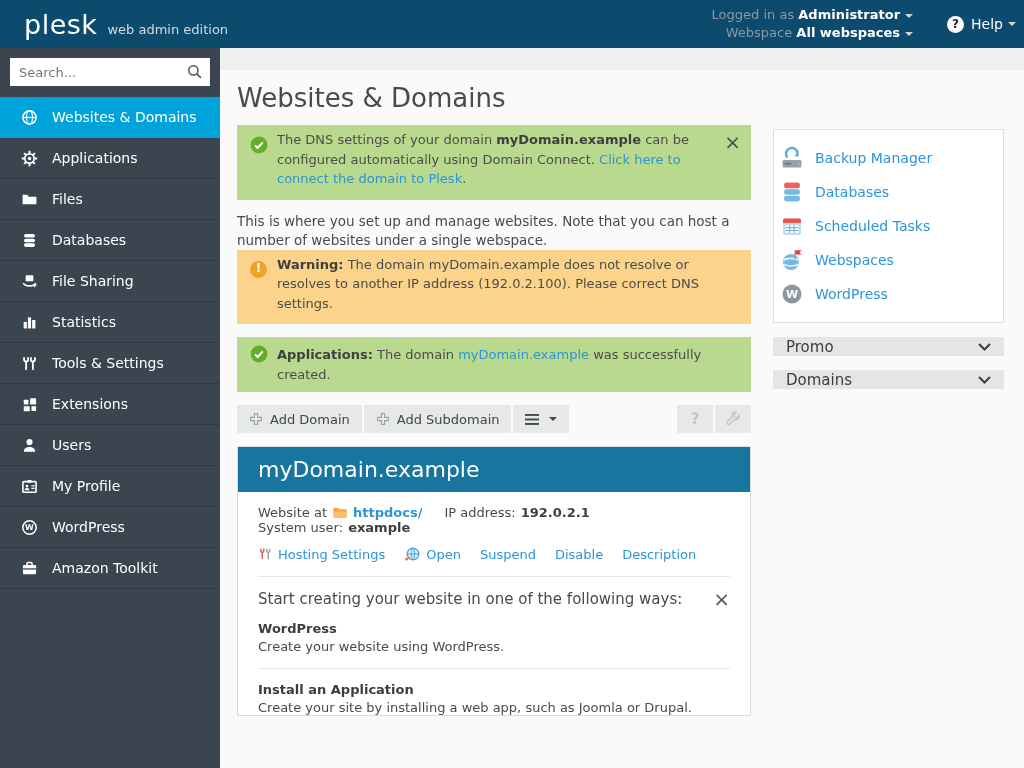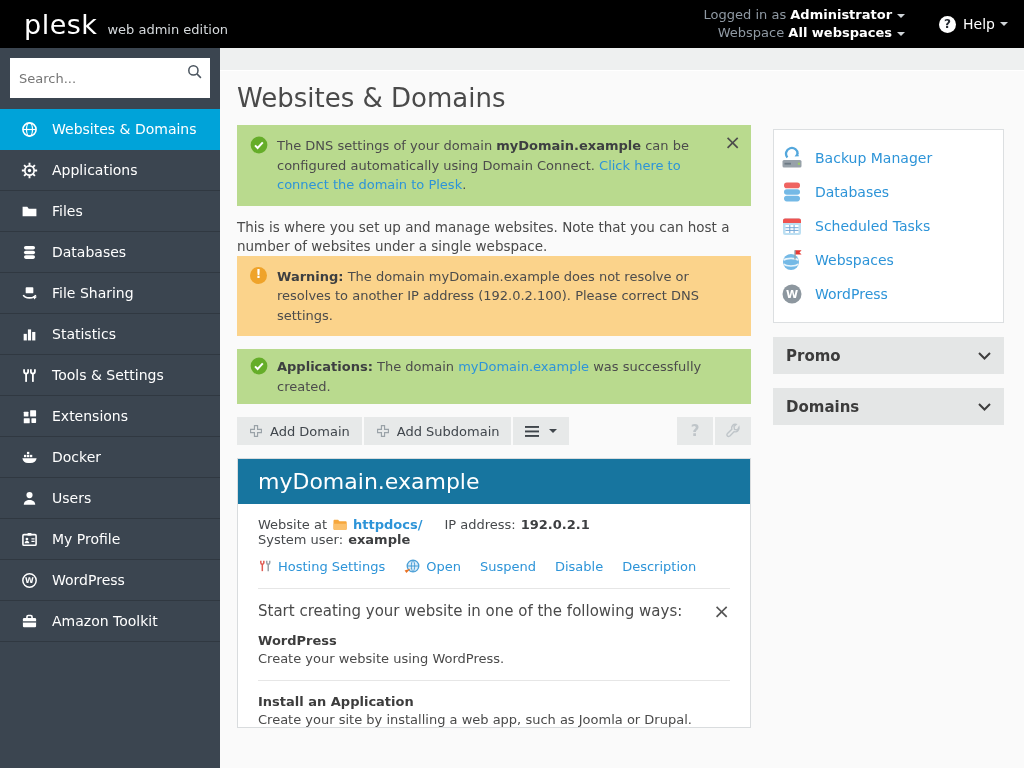--- a/index.html
+++ b/index.html
@@ -1,58 +1,58 @@
 <!DOCTYPE html>
 <html><head>
 <meta charset="utf-8">
 <style>
   html,body{margin:0;padding:0;width:1024px;height:768px;overflow:hidden;
     font-family:"DejaVu Sans","Liberation Sans",sans-serif;background:#fafafa;}
   *{box-sizing:border-box;}
 
   
-  .topbar{position:absolute;top:0;left:0;width:1024px;height:48px;background:#000000;
-    display:flex;align-items:center;justify-content:space-between;padding:0 16px 0 24px;}
+  .topbar{position:absolute;top:0;left:0;width:1024px;height:48px;background:#0c4a6e;
+    display:flex;align-items:center;justify-content:space-between;padding:0 8px 0 24px;}
   .logo-wrap{display:flex;align-items:baseline;gap:10px;cursor:pointer;}
   .logo{color:#fff;font-size:27px;letter-spacing:.5px;position:relative;line-height:27px;}
   .logo-underline{position:absolute;left:9px;bottom:-4px;width:14px;height:3px;background:#28aade;}
   .logo-sub{color:#d6dadd;font-size:13px;}
   .topbar-right{display:flex;align-items:center;gap:8px;}
   .acct{text-align:right;font-size:13px;line-height:18px;color:#fff;}
   .muted{color:#8f99a3;}
   .strong{font-weight:bold;color:#fff;cursor:pointer;}
   .semistrong{font-weight:600;color:#fff;cursor:pointer;}
   .caret{display:inline-block;width:0;height:0;border-left:4px solid transparent;
     border-right:4px solid transparent;border-top:4px solid #cfd4d8;margin-left:5px;vertical-align:middle;}
   .help{display:flex;align-items:center;margin-left:26px;color:#fff;font-size:14px;cursor:pointer;}
   .qcircle{width:17px;height:17px;border-radius:50%;background:#fff;color:#232931;font-size:12px;
     font-weight:bold;display:inline-flex;align-items:center;justify-content:center;margin-right:7px;}
 
   
   .sidebar{position:absolute;top:48px;left:0;width:220px;bottom:0;background:#3b4550;}
   .search-box{position:relative;margin:10px 10px 11px 10px;}
-  .search-box input{width:100%;height:40px;border:0;background:#fff;padding:0 30px 0 9px;
+  .search-box input{width:100%;height:28px;border:0;background:#fff;padding:0 30px 0 9px;
     font-size:13px;color:#8b5cf6;font-family:inherit;outline:none;}
   .search-box .mag{position:absolute;right:7px;top:6px;}
   .nav-item{height:41px;display:flex;align-items:center;gap:14px;padding-left:21px;
     color:#fff;font-size:14px;border-bottom:1px solid rgba(0,0,0,.18);cursor:pointer;}
   .nav-item.active{background:#00a3d9;border-bottom-color:transparent;}
   .si{width:17px;height:17px;flex:0 0 17px;}
 
   
   .content{position:absolute;top:48px;left:220px;right:0;bottom:0;background:#fafafa;overflow:hidden;}
   .strip{height:23px;background:#eef0f0;border-bottom:1px solid #fff;}
   .cols{display:flex;padding-left:17px;}
   .main{width:514px;}
   .rightcol{width:231px;margin-left:22px;}
 
   h1{font-size:26px;font-weight:400;color:#4a4a4a;margin:12px 0;}
   a.lnk{color:#2d94d8;text-decoration:none;cursor:pointer;}
 
-  .notice{position:relative;padding:11px 38px 11px 40px;font-size:13px;line-height:19.5px;color:#4c4c4c;}
+  .notice{position:relative;padding:5px 38px 11px 40px;font-size:13px;line-height:19.5px;color:#4c4c4c;}
   .notice-green{background:#b9da8e;}
   .notice-warning{background:#fbd38b;}
   .nicon{position:absolute;left:13px;top:11px;width:18px;height:18px;}
   .warncircle{position:absolute;left:13px;top:11px;width:17px;height:17px;border-radius:50%;
     background:#efa32a;color:#fff;font-weight:bold;font-size:12px;display:flex;align-items:center;justify-content:center;}
   .close-x{position:absolute;right:10px;top:7px;font-size:20px;line-height:20px;color:#4c4c4c;cursor:pointer;}
 
   .intro{font-size:13.5px;line-height:19px;color:#4a4a4a;margin:12px 0 0;}
 
   .toolbar{margin-top:13px;display:flex;align-items:center;}
@@ -78,22 +78,22 @@
   .option h4{margin:0;font-size:13px;font-weight:bold;color:#3d3d3d;}
   .option p{margin:3px 0 0;font-size:13px;color:#4a4a4a;}
   .gray-btn{margin-top:10px;display:inline-block;background:#e2e2e2;color:#7b7b7b;
     font-size:13px;padding:8px 14px;cursor:pointer;}
 
   
   .shortcuts{margin-top:58px;background:#fff;border:1px solid #dcdfe1;padding:11px 6px;}
   .shortcut{display:flex;align-items:center;gap:11px;height:34px;font-size:14px;
     color:#2d94d8;cursor:pointer;}
   .ri{width:24px;height:24px;flex:0 0 24px;}
-  .panel{margin-top:14px;background:#e4e6e6;height:37px;display:flex;align-items:center;
-    justify-content:space-between;padding:0 13px;font-size:15px;color:#3c3c3c;cursor:pointer;font-weight:bold;}
+  .panel{margin-top:14px;background:#e4e6e6;height:19px;display:flex;align-items:center;
+    justify-content:space-between;padding:0 13px;font-size:15px;color:#3c3c3c;cursor:pointer;}
   .panel:first-of-type{margin-top:13px;}
 
   svg text{font-family:"DejaVu Sans",sans-serif;}
 </style>
 </head>
 <body>
 
 <div class="topbar">
   <div class="logo-wrap">
     <span class="logo">plesk</span>
@@ -194,32 +194,20 @@
     <div class="nav-item">
       <svg class="si" viewBox="0 0 16 16">
         <g fill="#fff">
           <rect x="2.6" y="3.6" width="4.4" height="4.4" rx="0.5"></rect>
           <rect x="8.6" y="2.2" width="5.6" height="5.8" rx="0.5"></rect>
           <rect x="2.6" y="9.6" width="5.6" height="4.8" rx="0.5"></rect>
           <rect x="9.8" y="9.6" width="4.4" height="4.4" rx="0.5"></rect>
         </g>
       </svg>
       <span>Extensions</span>
-    </div>
-    <div class="nav-item">
-      <svg class="si" viewBox="0 0 16 16">
-        <g fill="#fff">
-          <rect x="2.8" y="5.5" width="2.2" height="2.2"></rect>
-          <rect x="5.6" y="5.5" width="2.2" height="2.2"></rect>
-          <rect x="8.4" y="5.5" width="2.2" height="2.2"></rect>
-          <rect x="5.6" y="2.7" width="2.2" height="2.2"></rect>
-          <path d="M1.3 8.6h13.4c-.4 2.7-2.4 4.6-5.9 4.6H6.5c-2.8 0-4.8-1.8-5.2-4.6z"></path>
-        </g>
-      </svg>
-      <span>Docker</span>
     </div>
     <div class="nav-item">
       <svg class="si" viewBox="0 0 16 16">
         <circle cx="8" cy="4.8" r="2.9" fill="#fff"></circle>
         <path d="M2.6 13.8c0-3.1 2.4-4.5 5.4-4.5s5.4 1.4 5.4 4.5z" fill="#fff"></path>
       </svg>
       <span>Users</span>
     </div>
     <div class="nav-item">
       <svg class="si" viewBox="0 0 16 16">

